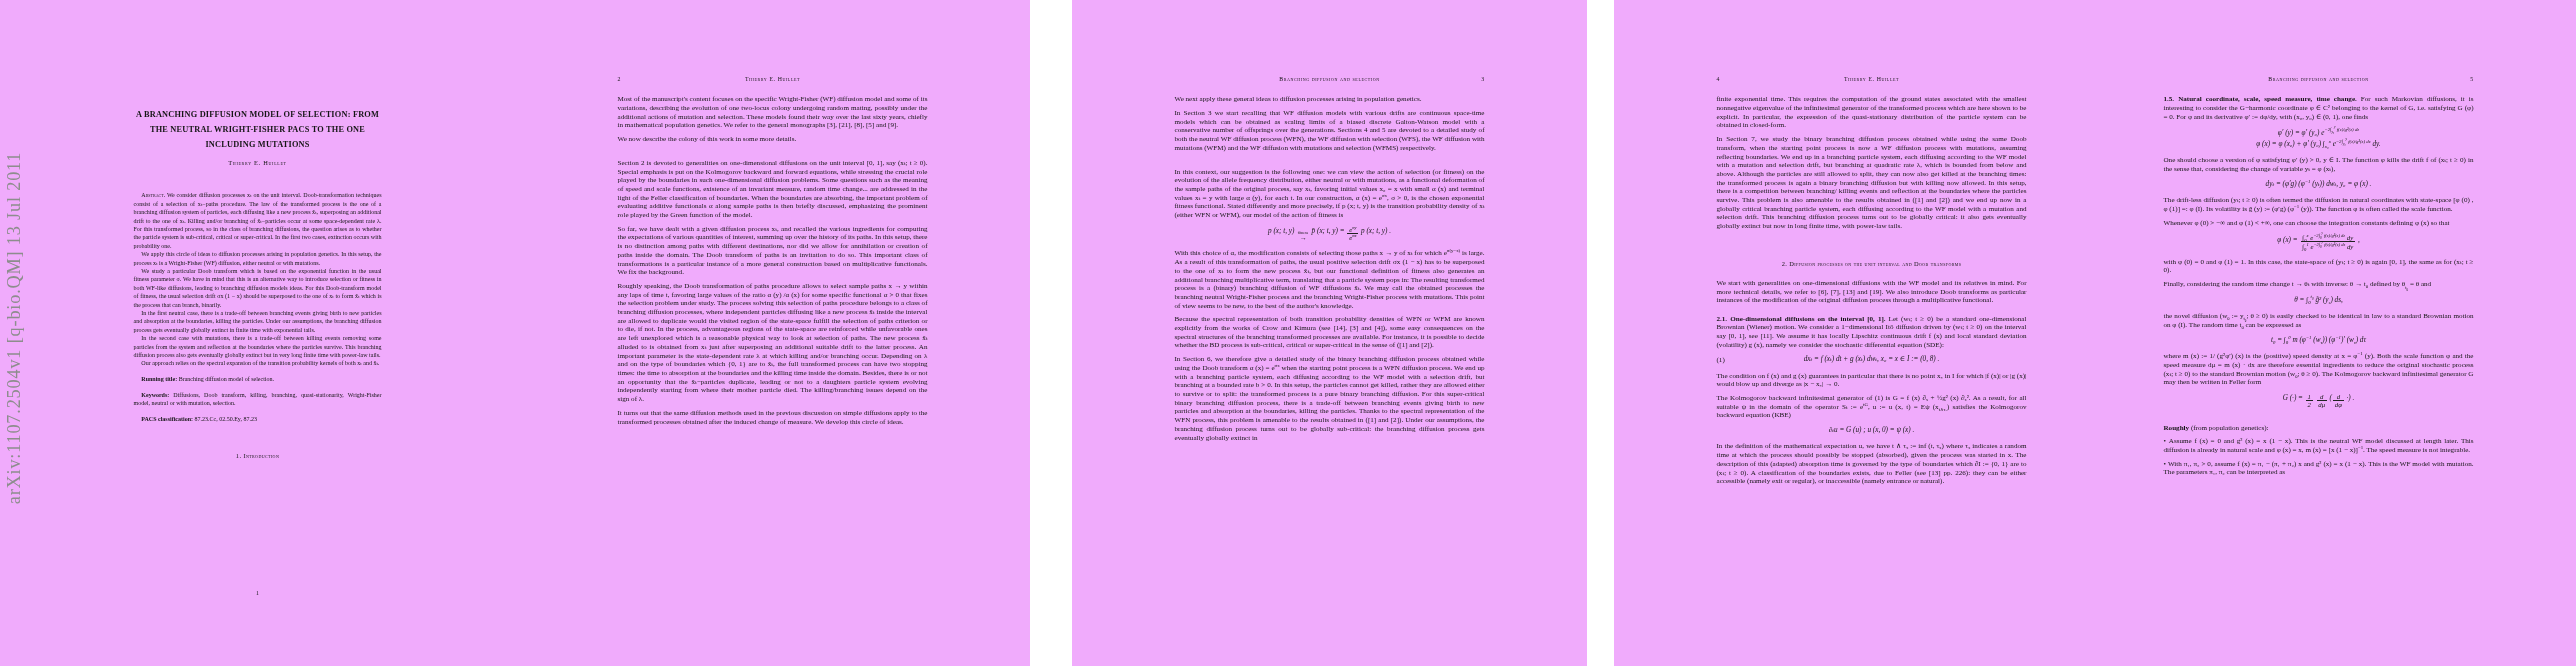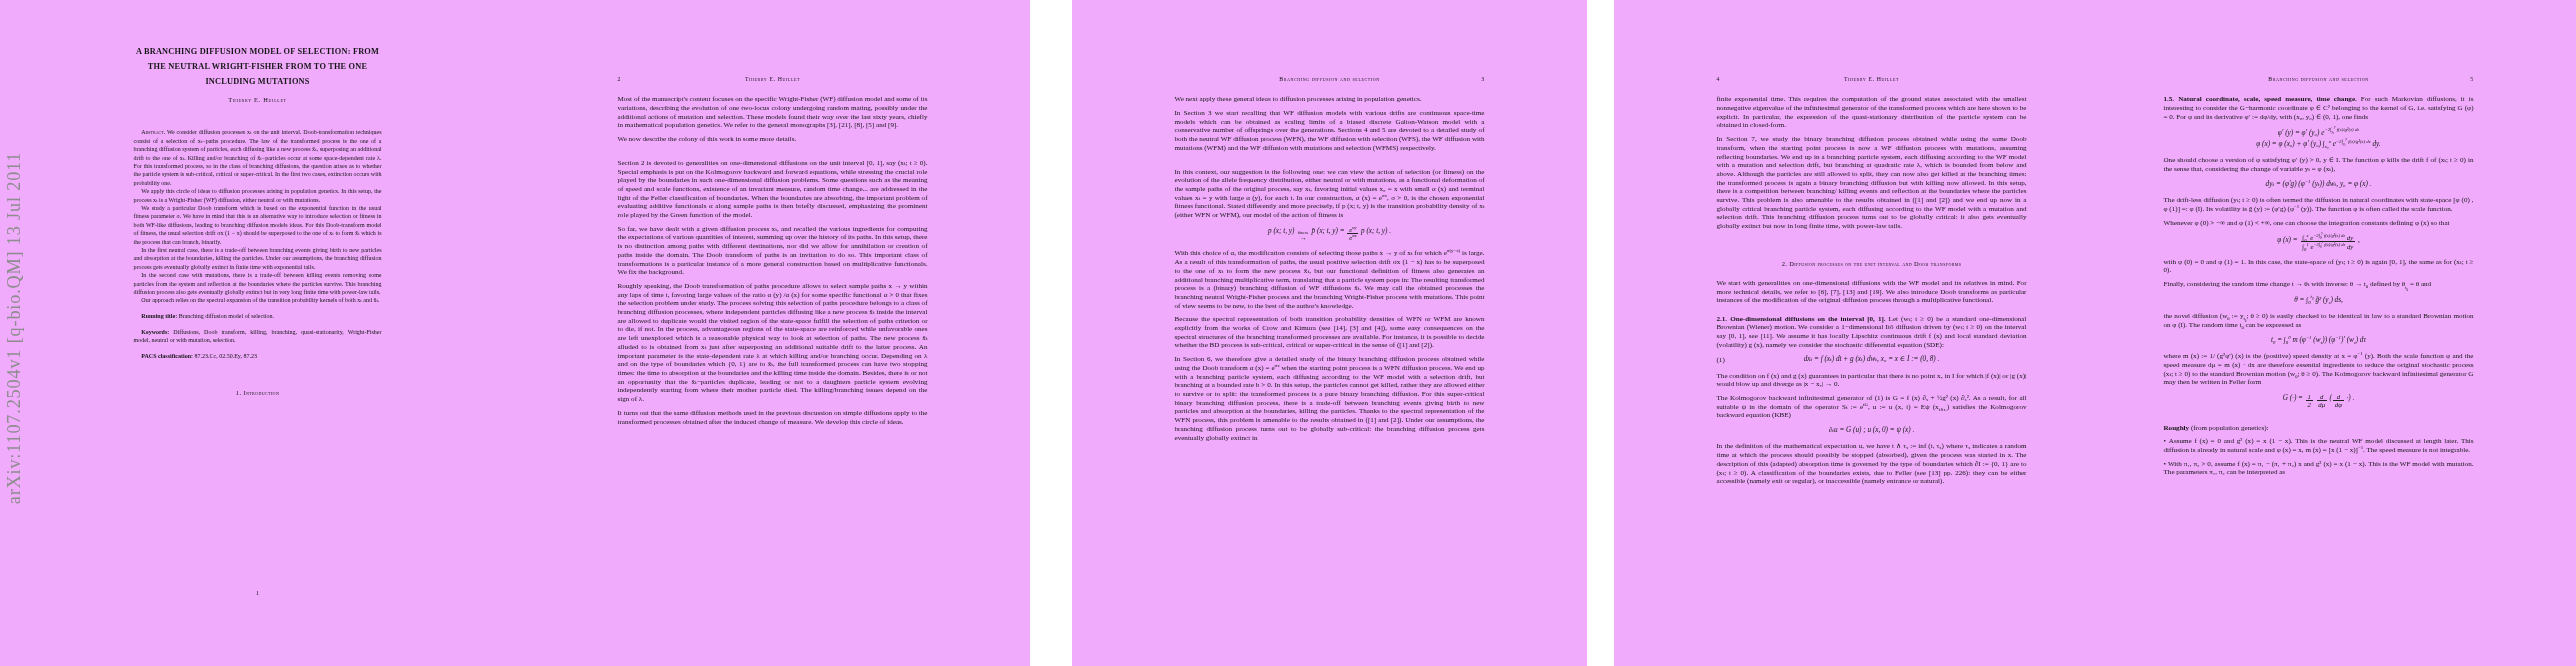--- a/index.html
+++ b/index.html
@@ -7,21 +7,21 @@
           font-family:"Liberation Serif","DejaVu Serif",serif;color:#161616;}
   .page{position:absolute;top:0;width:515px;height:667px;background:#f0abfc;}
   .col{position:relative;width:310px;margin:0 auto;}
   
   .phead{display:flex;justify-content:space-between;align-items:baseline;margin-top:76px;
          font-size:5.8px;letter-spacing:0.3px;}
   .ph-c{flex:1;text-align:center;font-variant:small-caps;letter-spacing:0.6px;}
   .ph-l,.ph-r{min-width:9px;font-variant:normal;}
   .ph-r{text-align:right;}
   
-  .ttl{margin-top:44px;text-align:center;font-weight:bold;font-size:8.3px;line-height:15px;letter-spacing:0.2px;}
+  .ttl{margin-top:107px;text-align:center;font-weight:bold;font-size:8.3px;line-height:15px;letter-spacing:0.2px;}
   .author{margin-top:6.7px;text-align:center;font-variant:small-caps;font-size:6.4px;letter-spacing:0.7px;}
   .abs{width:248px;margin:25.6px auto 0;font-size:6px;line-height:8.4px;text-align:justify;}
   .abs p{margin:0;text-indent:7.8px;}
   .meta{width:248px;margin:7.2px auto 0;font-size:6px;line-height:8.4px;text-align:justify;text-indent:7.8px;}
   .lead-b{font-weight:bold;}
   .lead-sc{font-variant:small-caps;}
   .sec{text-align:center;font-variant:small-caps;font-size:6.4px;letter-spacing:0.4px;margin:29px 0 12.2px;}
   .pfoot{position:absolute;top:590px;left:0;right:0;text-align:center;font-size:5.8px;}
   
   .par{margin:0 0 5px;font-size:7.1px;line-height:8.7px;text-align:justify;}
@@ -47,21 +47,21 @@
 </style>
 </head>
 <body>
 
 <div id="canvas">
   <div>
       <div class="page" style="left: 0px;">
         <div class="col">
           <div class="ttl">
             <div>A BRANCHING DIFFUSION MODEL OF SELECTION: FROM</div>
-            <div>THE NEUTRAL WRIGHT-FISHER FROM TO THE ONE</div>
+            <div>THE NEUTRAL WRIGHT-FISHER PACS TO THE ONE</div>
             <div>INCLUDING MUTATIONS</div>
           </div>
           <div class="author">Thierry E. Huillet</div>
           <div class="abs">
             <p><span class="lead-sc">Abstract.</span> We consider diffusion processes xₜ on the unit interval. Doob-transformation techniques consist of a selection of xₜ−paths procedure. The law of the transformed process is the one of a branching diffusion system of particles, each diffusing like a new process x̃ₜ, superposing an additional drift to the one of xₜ. Killing and/or branching of x̃ₜ−particles occur at some space-dependent rate λ. For this transformed process, so in the class of branching diffusions, the question arises as to whether the particle system is sub-critical, critical or super-critical. In the first two cases, extinction occurs with probability one.</p>
             <p>We apply this circle of ideas to diffusion processes arising in population genetics. In this setup, the process xₜ is a Wright-Fisher (WF) diffusion, either neutral or with mutations.</p>
             <p>We study a particular Doob transform which is based on the exponential function in the usual fitness parameter σ. We have in mind that this is an alternative way to introduce selection or fitness in both WF-like diffusions, leading to branching diffusion models ideas. For this Doob-transform model of fitness, the usual selection drift σx (1 − x) should be superposed to the one of xₜ to form x̃ₜ which is the process that can branch, binarily.</p>
             <p>In the first neutral case, there is a trade-off between branching events giving birth to new particles and absorption at the boundaries, killing the particles. Under our assumptions, the branching diffusion process gets eventually globally extinct in finite time with exponential tails.</p>
             <p>In the second case with mutations, there is a trade-off between killing events removing some particles from the system and reflection at the boundaries where the particles survive. This branching diffusion process also gets eventually globally extinct but in very long finite time with power-law tails.</p>
             <p>Our approach relies on the spectral expansion of the transition probability kernels of both xₜ and x̃ₜ.</p>

